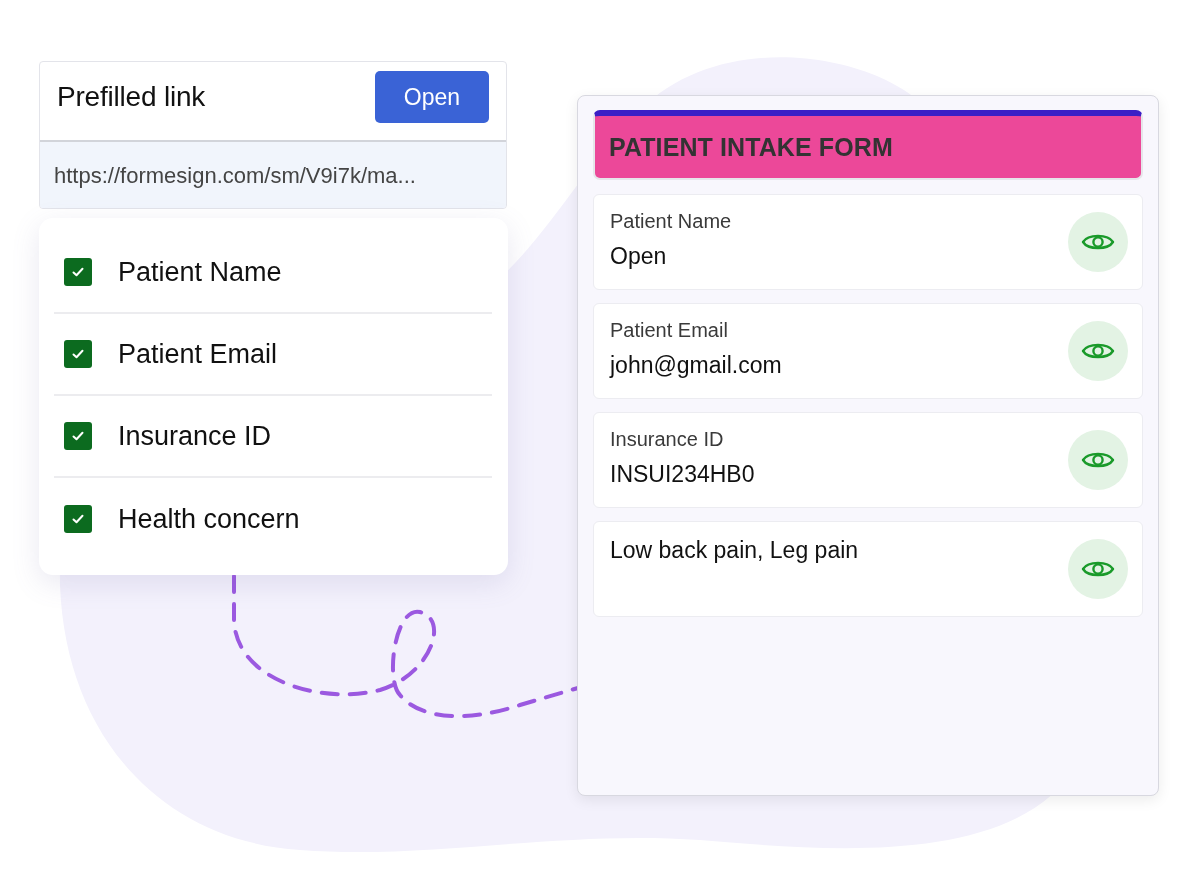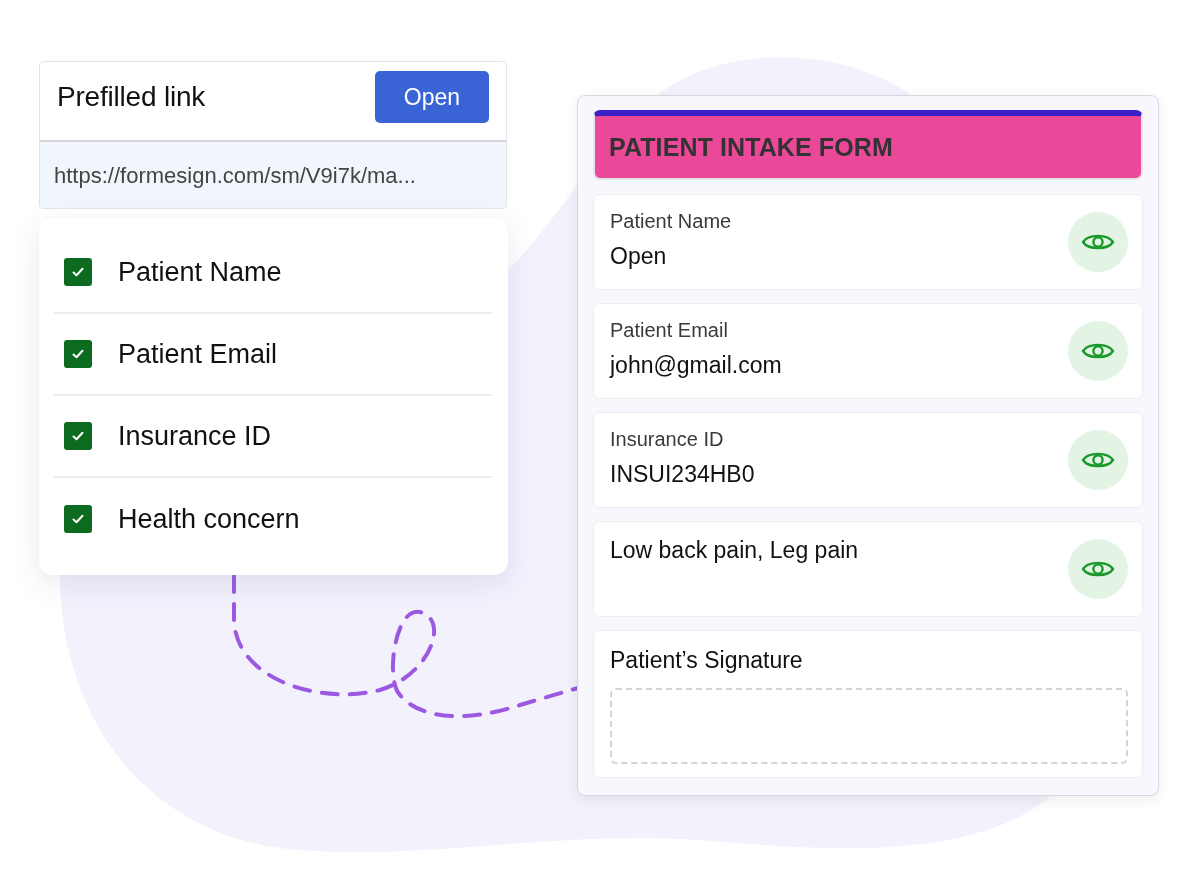--- a/index.html
+++ b/index.html
@@ -147,17 +147,13 @@
   <div class="field">
     <span class="field-value">Low back pain, Leg pain</span>
     <span class="eye-btn">
       <svg width="34" height="22" viewBox="0 0 34 22">
           <path d="M2 11 C 7 3, 27 3, 32 11 C 27 19, 7 19, 2 11 Z" fill="none" stroke="#1a9a2a" stroke-width="2.4" stroke-linejoin="round"></path>
           <circle cx="17" cy="11" r="4.6" fill="none" stroke="#1a9a2a" stroke-width="2.4"></circle>
         </svg>
     </span>
   </div>
 
-  <div class="sig-field">
-    <span class="sig-label">Patient’s Signature</span>
-    <div class="sig-box"></div>
-  </div>
 </div>
 
 </body></html>

